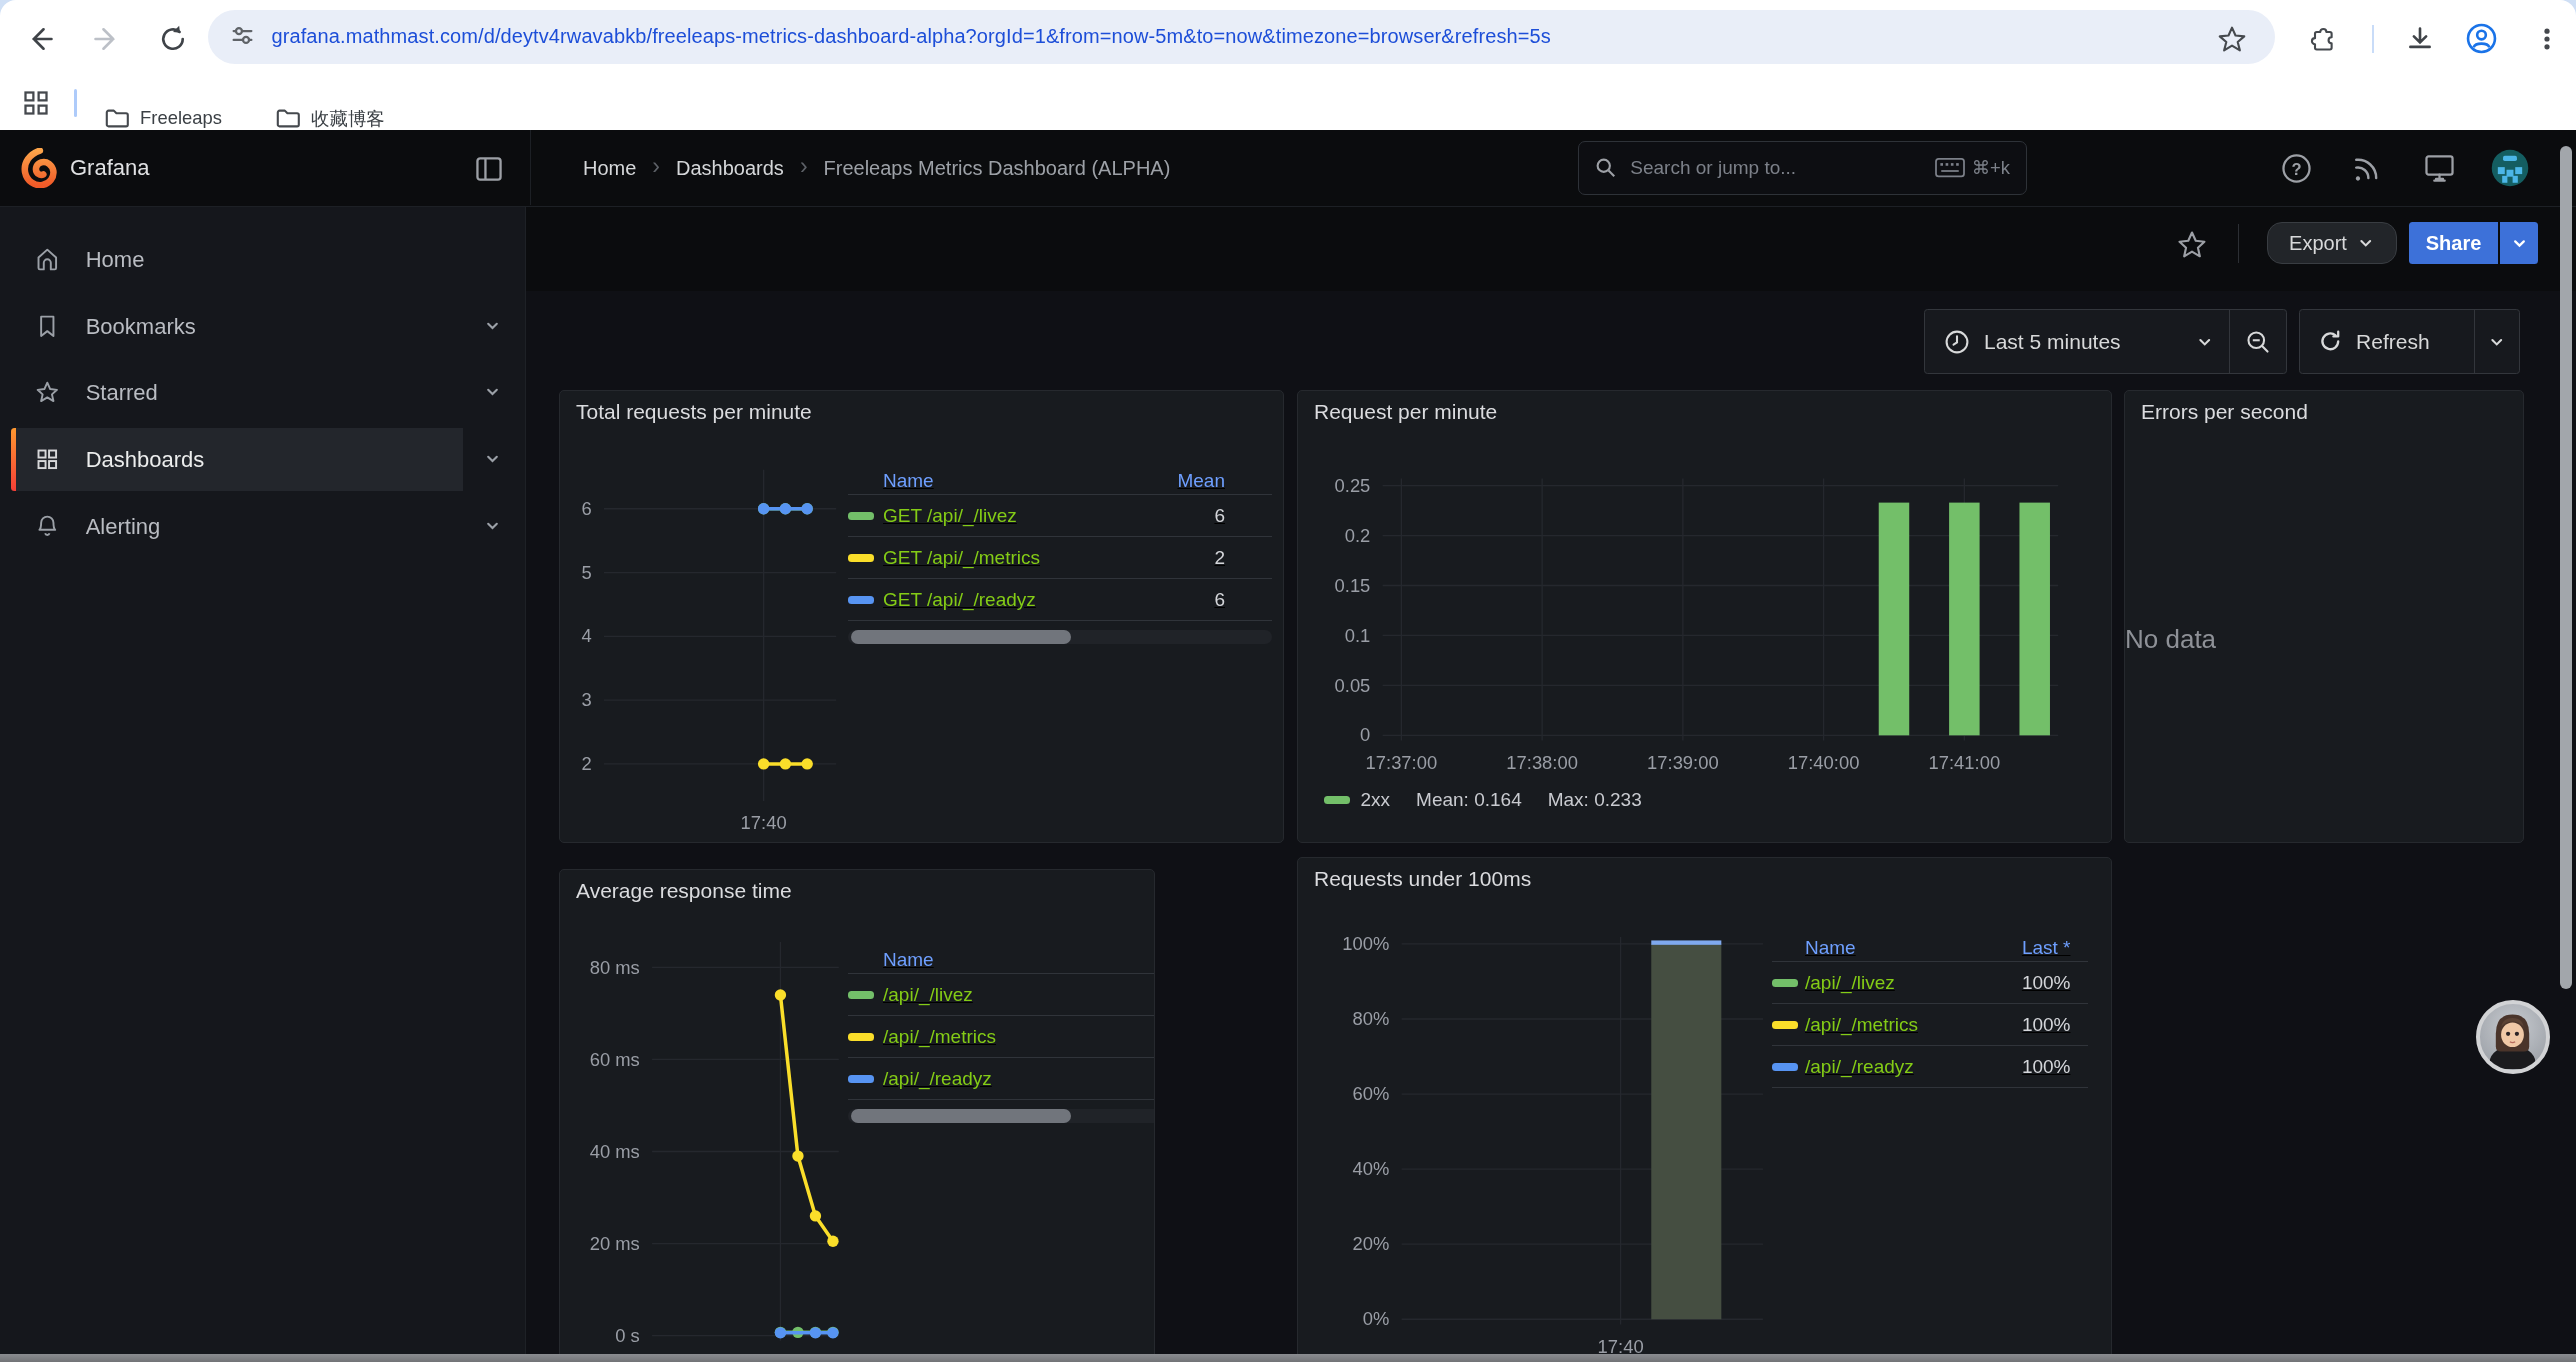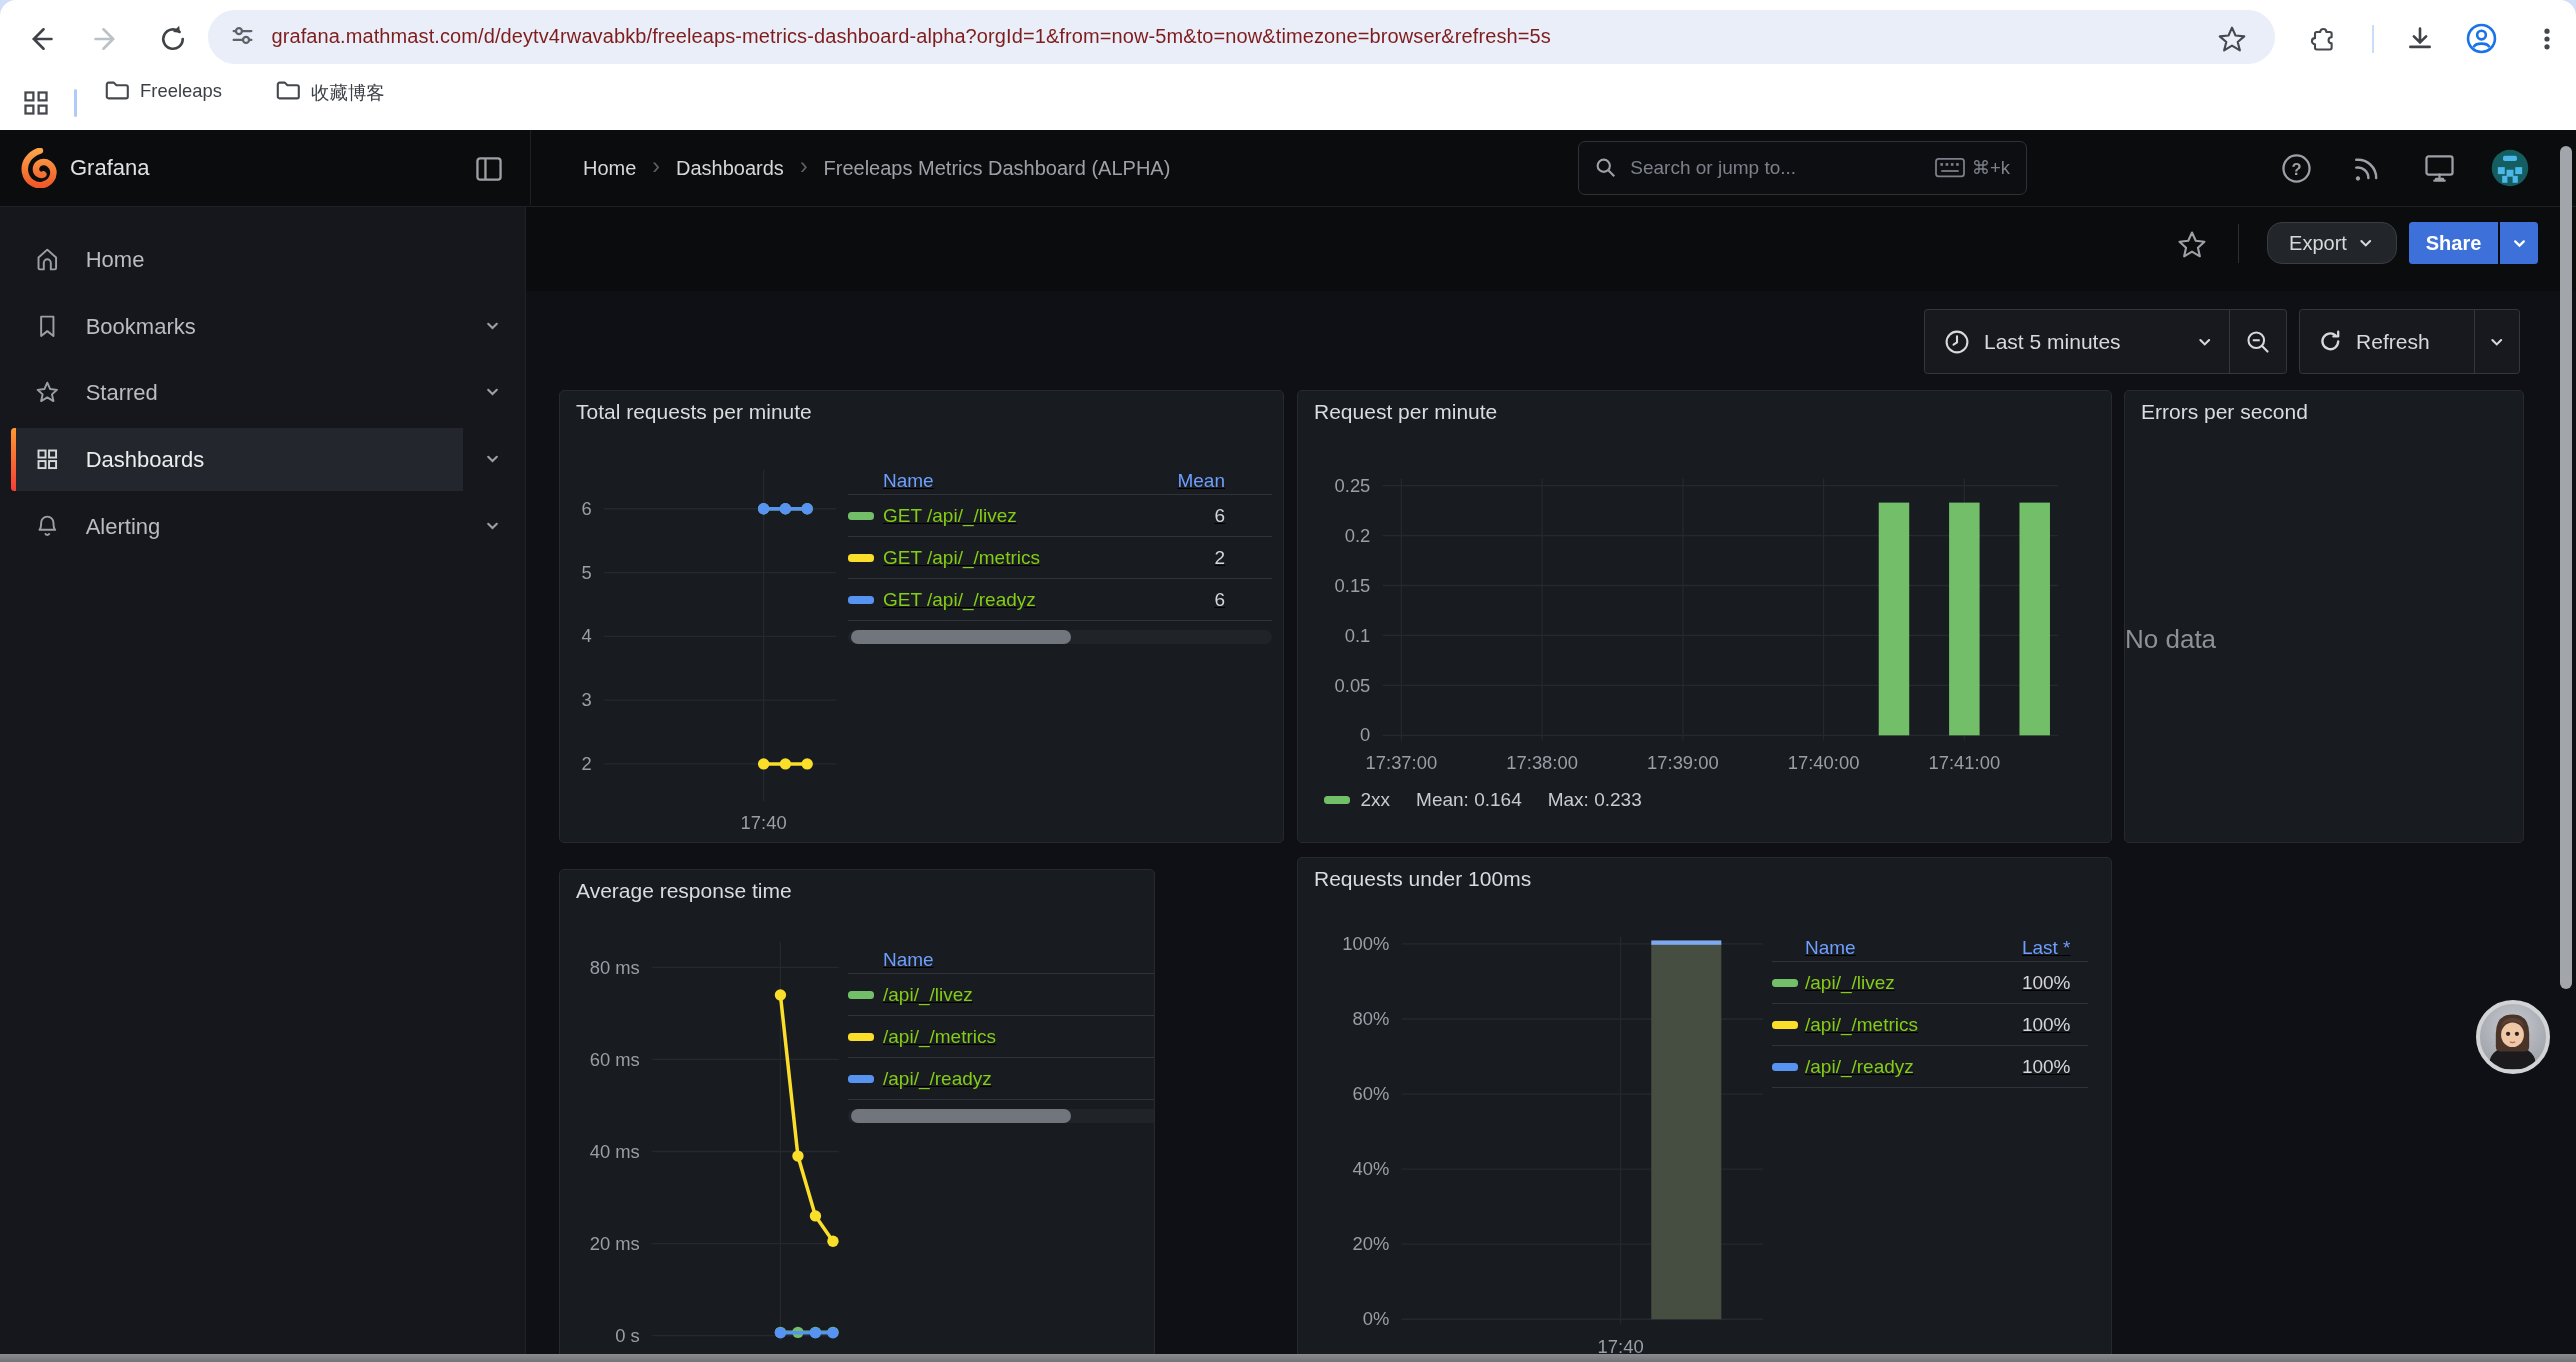--- a/index.html
+++ b/index.html
@@ -2,23 +2,23 @@
 <html style="font-size:14px"><head>
 <meta charset="utf-8">
 <style>
   html,body{margin:0;padding:0;background:#222;}
   .screen{position:relative;width:2576px;height:1363px;background:#cfdff5;font-family:"Liberation Sans",sans-serif;overflow:hidden;}
   .abs{position:absolute;}
   
   .toolbar{position:absolute;left:0;top:0;width:2576px;height:77px;background:#ffffff;border-radius:16px 16px 0 0;}
   .navbtn{position:absolute;top:21px;width:35px;height:35px;display:flex;align-items:center;justify-content:center;}
   .urlpill{position:absolute;left:208px;top:9.6px;width:2067px;height:54px;background:#e9eef8;border-radius:27px;display:flex;align-items:center;overflow:hidden;}
-  .urltext{font-size:20px;color:#7f1d1d;white-space:nowrap;letter-spacing:0.1px;}
+  .urltext{font-size:20px;color:#1d4ed8;white-space:nowrap;letter-spacing:0.1px;}
   .bkbar{position:absolute;left:0;top:77px;width:2576px;height:53px;background:#ffffff;border-bottom:0.9px solid #e8eaee;}
-  .bkchip{position:absolute;top:3px;height:32px;display:flex;gap:10.5px;color:#3b4045;font-size:18.4px;}
+  .bkchip{position:absolute;top:25px;height:32px;display:flex;align-items:center;gap:10.5px;color:#3b4045;font-size:18.4px;}
   
   .gfheader{position:absolute;left:0;top:130px;width:2576px;height:76px;background:#0b0c0e;border-bottom:0.9px solid #1d2025;}
   .brand{position:absolute;left:70px;top:0;height:76px;display:flex;align-items:center;color:#e0e1e3;font-size:22px;}
   .crumb{position:absolute;left:583px;top:0;height:76px;display:flex;align-items:center;gap:16px;font-size:20px;}
   .crumb .lnk{color:#d5d7d9;}
   .crumb .sep{color:#5d6167;font-size:23px;padding-bottom:3.5px;}
   .crumb .cur{color:#9da1a7;}
   .searchbox{position:absolute;left:1578px;top:10.5px;width:449px;height:54px;background:#0d0e12;border:0.9px solid #2e3238;border-radius:7px;display:flex;align-items:center;padding:0 16px;box-sizing:border-box;gap:12.3px;}
   .searchbox input{flex:1;background:transparent;border:none;outline:none;font-size:19px;color:#c9ccd1;font-family:"Liberation Sans",sans-serif;}
   .searchbox input::placeholder{color:#7c8089;}

